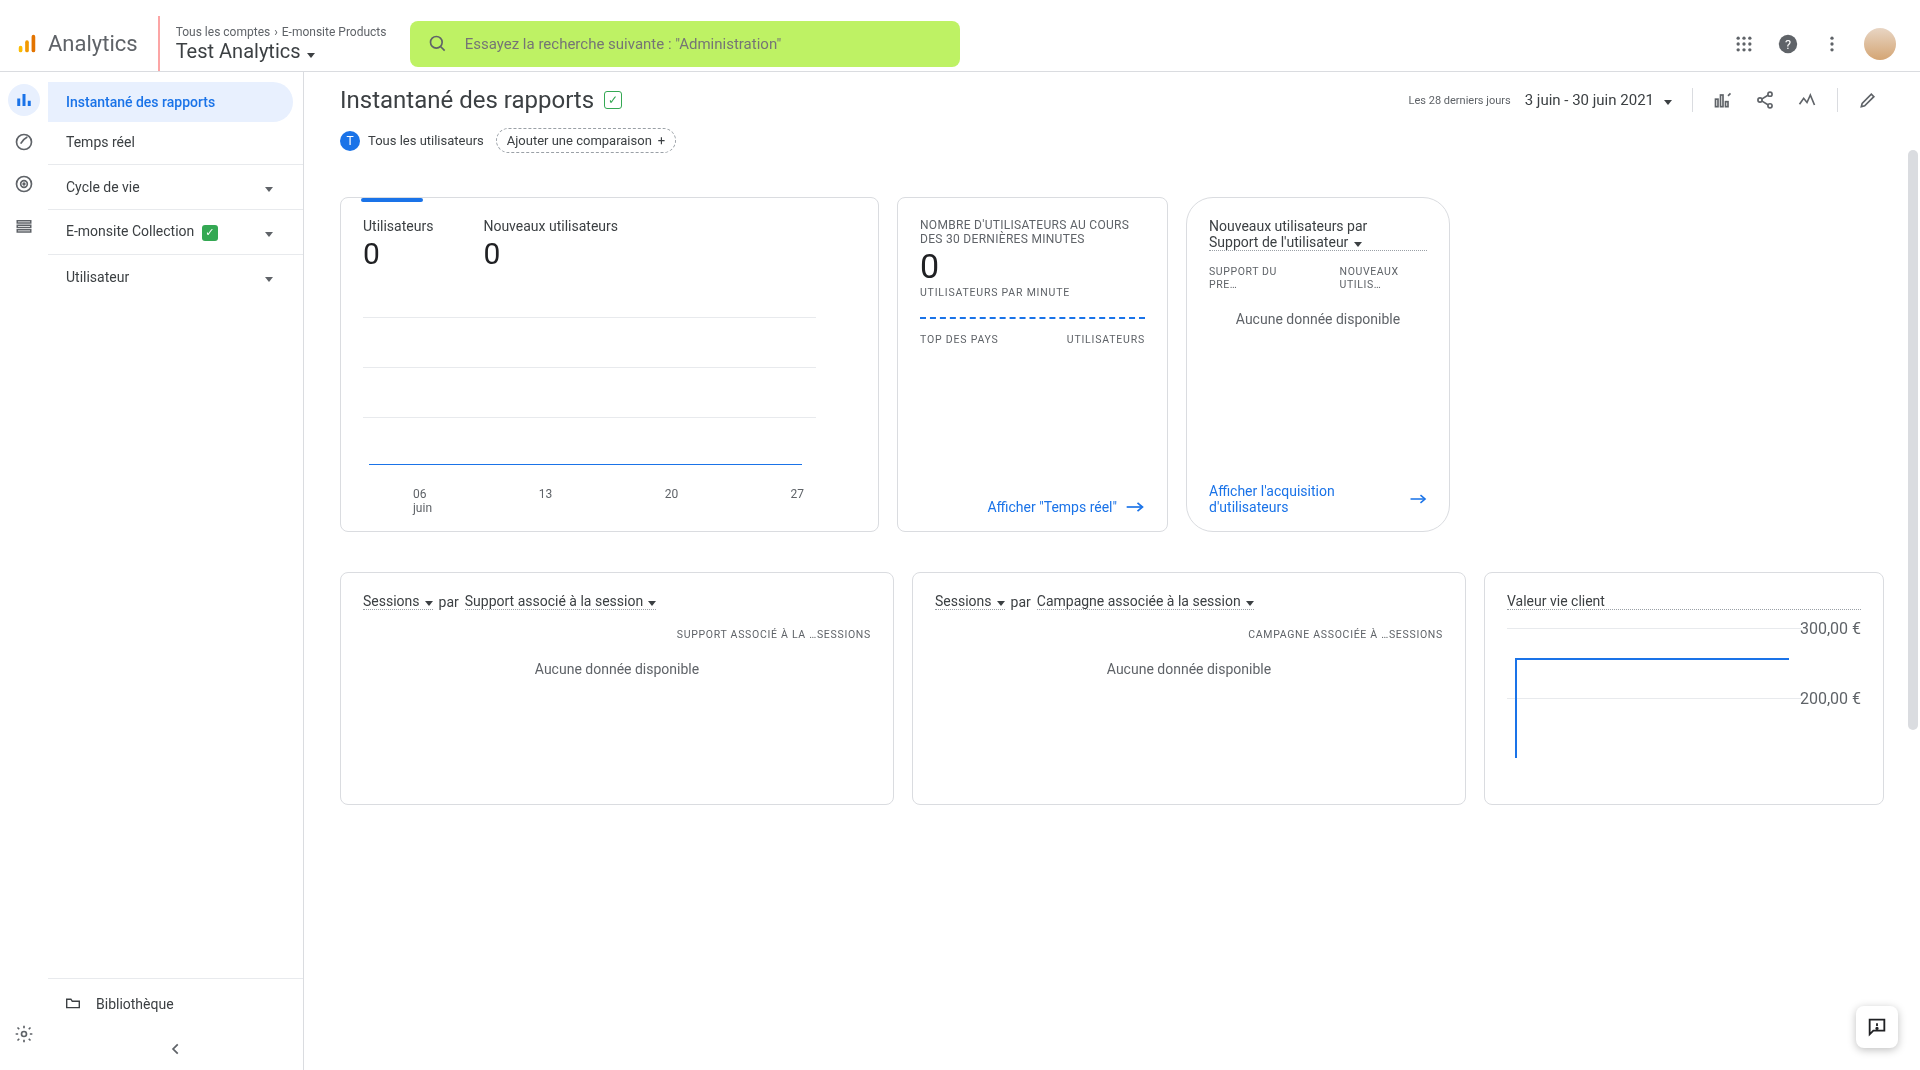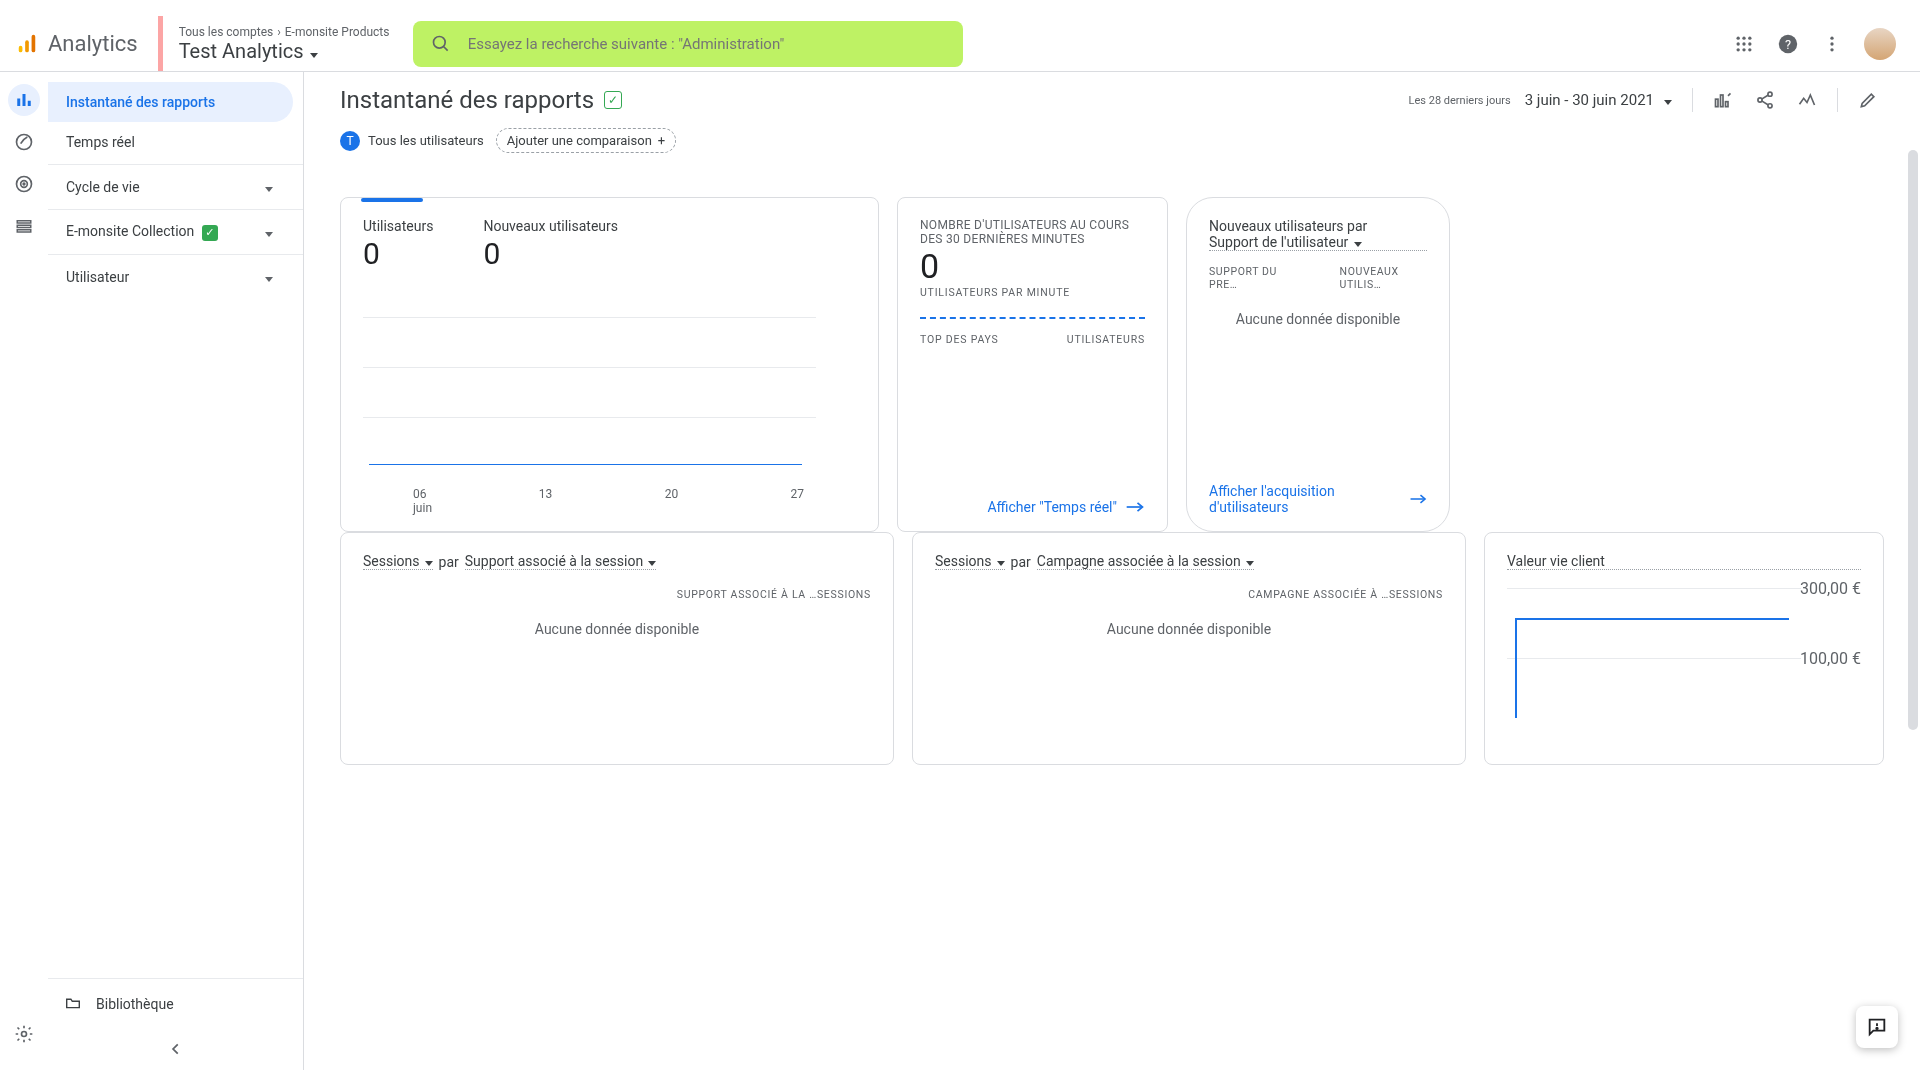--- a/index.html
+++ b/index.html
@@ -4,21 +4,21 @@
 <style>
   * { box-sizing: border-box; margin: 0; padding: 0; font-family: 'Google Sans', Roboto, Arial, sans-serif; }
   body { background: #fff; color: #202124; overflow: hidden; }
   .app { display: flex; flex-direction: column; height: 1070px; width: 1920px; }
 
   
   .header { display: flex; align-items: center; height: 56px; border-bottom: 1px solid #dadce0; padding: 0 16px 0 0; margin-top: 16px; }
   .logo-box { display: flex; align-items: center; padding: 0 20px 0 16px; gap: 10px; }
   .logo-icon svg { width: 22px; height: 22px; display:block; }
   .logo-text { font-size: 22px; color: #5f6368; font-weight: 400; }
-  .breadcrumb-box { display:flex; flex-direction:column; justify-content:center; padding: 4px 16px; border-left: 5px solid #fca5a5; height: 100%; }
+  .breadcrumb-box { display:flex; flex-direction:column; justify-content:center; padding: 4px 16px; border-left: 2px solid #fca5a5; height: 100%; }
   .breadcrumb-top { font-size: 12px; color: #5f6368; display:flex; align-items:center; gap:4px;}
   .breadcrumb-title { font-size: 20px; color: #3c4043; display:flex; align-items:center; gap:4px;}
   .search { flex: 0 0 auto; width: 550px; height: 46px; background: #bef264; border-radius: 8px; display:flex; align-items:center; padding: 0 16px; gap: 16px; margin-left: 8px;}
   .search input { border:none; background:transparent; outline:none; font-size:15px; color:#5f6368; width:100%; }
   .header-spacer { flex:1; }
   .header-actions { display:flex; align-items:center; gap: 20px; padding-right: 8px;}
   .icon-btn { width:24px; height:24px; display:flex; align-items:center; justify-content:center; color:#5f6368; cursor:pointer; }
   .avatar { width:32px; height:32px; border-radius:50%; background: linear-gradient(#e8d5c4,#d4a574); }
 
   
@@ -48,21 +48,21 @@
   .date-range { display:flex; align-items:center; gap:8px; font-size:15px; color:#3c4043; cursor:pointer;}
   .date-label { font-size:11px; color:#5f6368; }
   .tb-icons { display:flex; align-items:center; gap:18px; color:#5f6368; border-left:1px solid #dadce0; padding-left:18px; margin-left:6px;}
   .tb-icons .sep { width:1px; height:24px; background:#dadce0; }
   .tb-row2 { display:flex; align-items:center; gap:12px; margin-top:14px;}
   .chip { display:flex; align-items:center; gap:8px; font-size:13px; color:#3c4043;}
   .chip-t { width:20px;height:20px; border-radius:50%; background:#1a73e8; color:#fff; display:flex;align-items:center;justify-content:center; font-size:12px;}
   .add-compare { border:1px dashed #9aa0a6; border-radius:16px; padding:4px 10px; font-size:13px; color:#3c4043; display:flex; align-items:center; gap:6px; cursor:pointer;}
 
   .content { flex:1; overflow:auto; padding: 40px 36px 20px 36px; background:#fff;}
-  .row { display:flex; gap:18px; }
+  .row { display:flex; gap:18px; margin-bottom:40px;}
   .card { background:#fff; border:1px solid #dadce0; border-radius:8px; padding: 20px 22px 16px 22px; display:flex; flex-direction:column;}
   .card-1 { flex: 0 0 539px; }
   .card-2 { flex: 0 0 271px; }
   .card-3 { flex: 0 0 264px; border-radius: 27px; }
   .card-b { flex: 1 1 0; min-width:0; }
 
   .metric-row { display:flex; gap: 50px; position:relative; }
   .metric-active-bar { position:absolute; top:-20px; left:-2px; width:62px; height:4px; background:#1a73e8; border-radius:2px;}
   .metric-label { font-size:14px; color:#3c4043; }
   .metric-value { font-size:30px; color:#202124; font-weight:400; margin-top:2px;}
@@ -414,21 +414,21 @@
             </div>
             <div class="no-data">Aucune donnée disponible</div>
           </div>
 
           <div class="card card-b" style="flex:0 0 400px">
             <span class="ltv-title">Valeur vie client</span>
             <div class="ltv-chart">
               <div class="ltv-grid" style="top:0"></div>
               <div class="ltv-grid" style="top:70px"></div>
               <div class="y-tick" style="top:0">300,00 €</div>
-              <div class="y-tick" style="top:70px">100,00 €</div>
+              <div class="y-tick" style="top:70px">200,00 €</div>
               <div class="ltv-line"></div>
               <div class="ltv-drop"></div>
             </div>
           </div>
         </div>
       </div>
     </div>
   </div>
 
   <div class="scrollbar">

